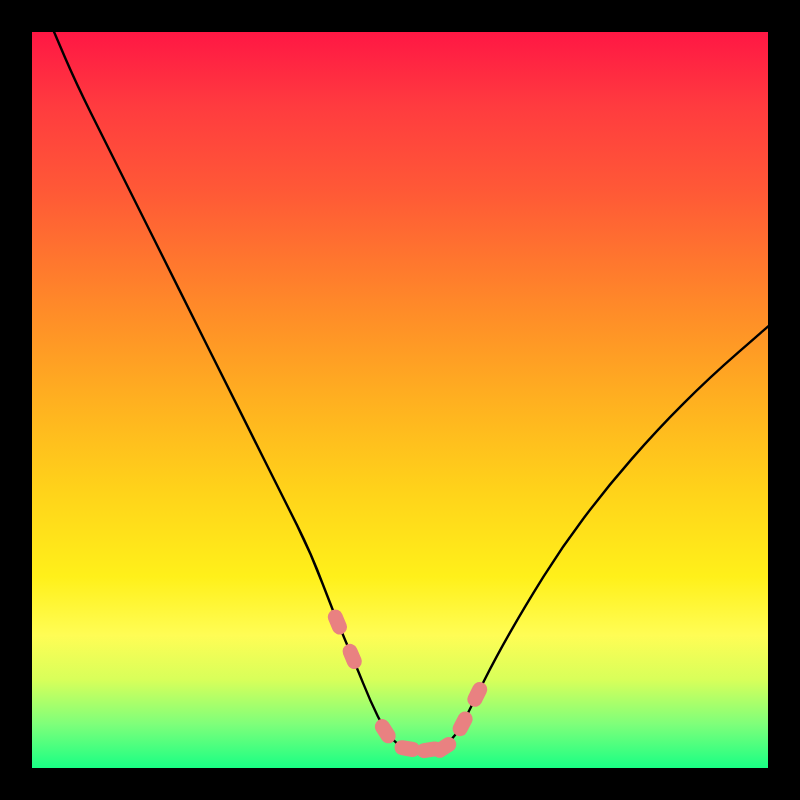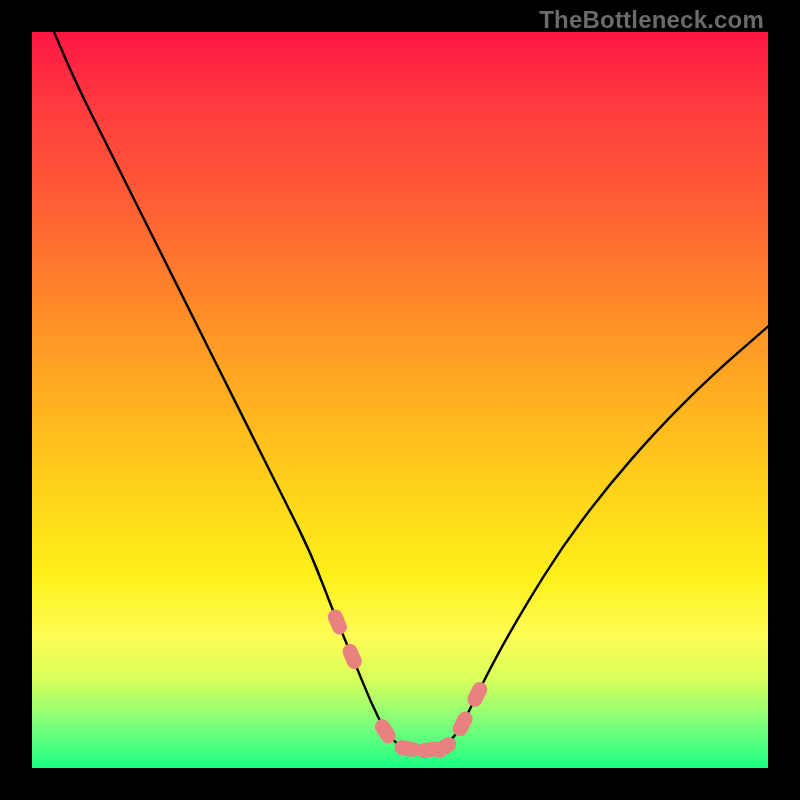--- a/index.html
+++ b/index.html
@@ -80,14 +80,13 @@
           <rect x="-13" y="-7.5" width="26" height="15" rx="7.5" fill="#e98181"></rect>
         </g>
         <g transform="translate(430.6 691.8) rotate(-62.5)">
           <rect x="-13" y="-7.5" width="26" height="15" rx="7.5" fill="#e98181"></rect>
         </g>
         <g transform="translate(445.3 662.4) rotate(-63.4)">
           <rect x="-13" y="-7.5" width="26" height="15" rx="7.5" fill="#e98181"></rect>
         </g>
       </svg>
   </div>
-  <div class="watermark">TheBottleneck.com</div>
 </div>
 
 </body></html>

